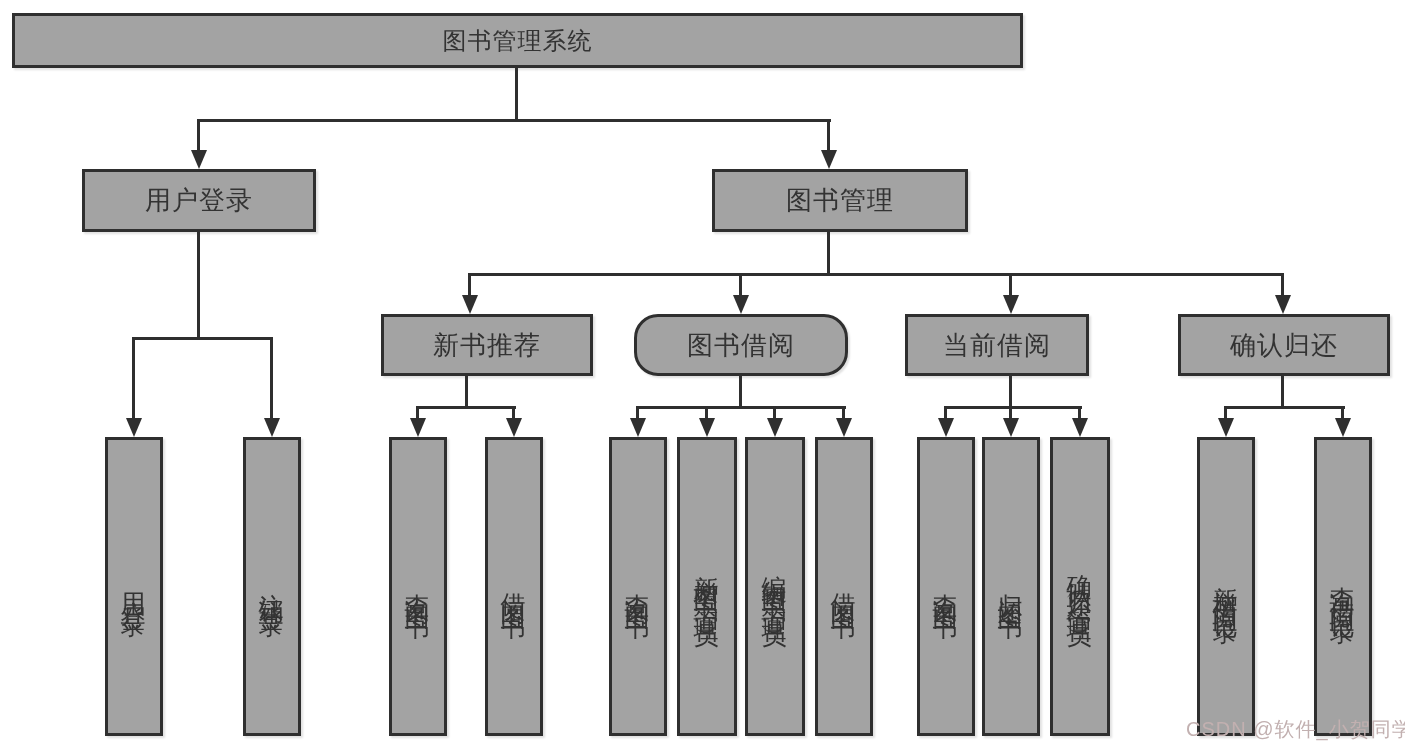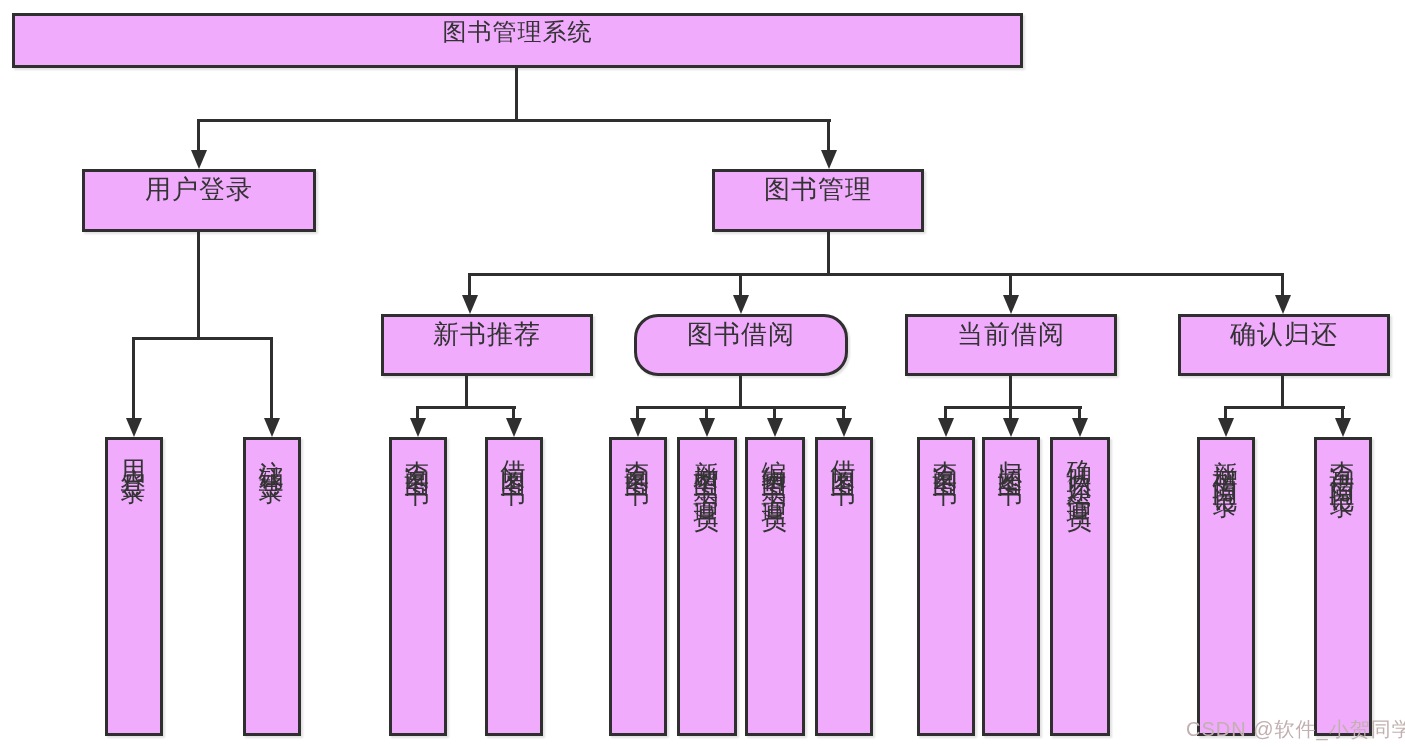--- a/index.html
+++ b/index.html
@@ -14,23 +14,23 @@
     position:relative;
     width:1405px;height:747px;
     background:var(--background);
     font-family:"Liberation Sans",sans-serif;
     color:var(--text);
     overflow:hidden;
   }
   .box{
     position:absolute;
     box-sizing:border-box;
-    background:#f0abfc;
+    background:#a3a3a3;
     border:3px solid var(--box-border);
-    display:flex;justify-content:center;
+    display:flex;align-items:center;justify-content:center;
     box-shadow:2px 2px 2px rgba(0,0,0,0.12);
   }
   .box .lbl{white-space:nowrap;letter-spacing:1px;}
   .lvl1 .lbl{font-size:24px;}
   .lvl2 .lbl,.lvl3 .lbl{font-size:26px;}
   .leaf .lbl{
     writing-mode:vertical-rl;
     text-orientation:mixed;
     font-size:25px;
     letter-spacing:7px;
@@ -67,21 +67,21 @@
   <div class="vline" style="left:515px;top:68px;height:51px;"></div>
   <div class="hline" style="left:197px;top:119px;width:634px;"></div>
   <div class="vline" style="left:197px;top:119px;height:33px;"></div>
   <div class="arrow" style="left:191px;top:150px;"></div>
   <div class="vline" style="left:827px;top:119px;height:33px;"></div>
   <div class="arrow" style="left:821px;top:150px;"></div>
 
   <div class="box lvl2" style="left:82px;top:169px;width:234px;height:63px;">
     <span class="lbl">用户登录</span>
   </div>
-  <div class="box lvl2" style="left:712px;top:169px;width:212px;height:63px;">
+  <div class="box lvl2" style="left:712px;top:169px;width:256px;height:63px;">
     <span class="lbl">图书管理</span>
   </div>
 
   <div class="vline" style="left:197px;top:232px;height:105px;"></div>
   <div class="hline" style="left:133px;top:337px;width:140px;"></div>
   <div class="vline" style="left:132px;top:337px;height:82px;"></div>
   <div class="arrow" style="left:126px;top:418px;"></div>
   <div class="vline" style="left:270px;top:337px;height:82px;"></div>
   <div class="arrow" style="left:264px;top:418px;"></div>
 
@@ -95,21 +95,21 @@
   <div class="arrow" style="left:1003px;top:295px;"></div>
   <div class="vline" style="left:1281px;top:273px;height:24px;"></div>
   <div class="arrow" style="left:1275px;top:295px;"></div>
 
   <div class="box lvl3" style="left:361px;top:314px;width:212px;height:62px;margin-left:20px;">
     <span class="lbl">新书推荐</span>
   </div>
   <div class="box lvl3" style="left:634px;top:314px;width:214px;height:62px;border-radius:24px;">
     <span class="lbl">图书借阅</span>
   </div>
-  <div class="box lvl3" style="left:905px;top:314px;width:212px;height:62px;">
+  <div class="box lvl3" style="left:905px;top:314px;width:184px;height:62px;">
     <span class="lbl">当前借阅</span>
   </div>
   <div class="box lvl3" style="left:1178px;top:314px;width:212px;height:62px;">
     <span class="lbl">确认归还</span>
   </div>
 
   <div class="vline" style="left:465px;top:376px;height:30px;"></div>
   <div class="hline" style="left:416px;top:406px;width:100px;"></div>
   <div class="vline" style="left:416px;top:406px;height:14px;"></div>
   <div class="arrow" style="left:410px;top:418px;"></div>

